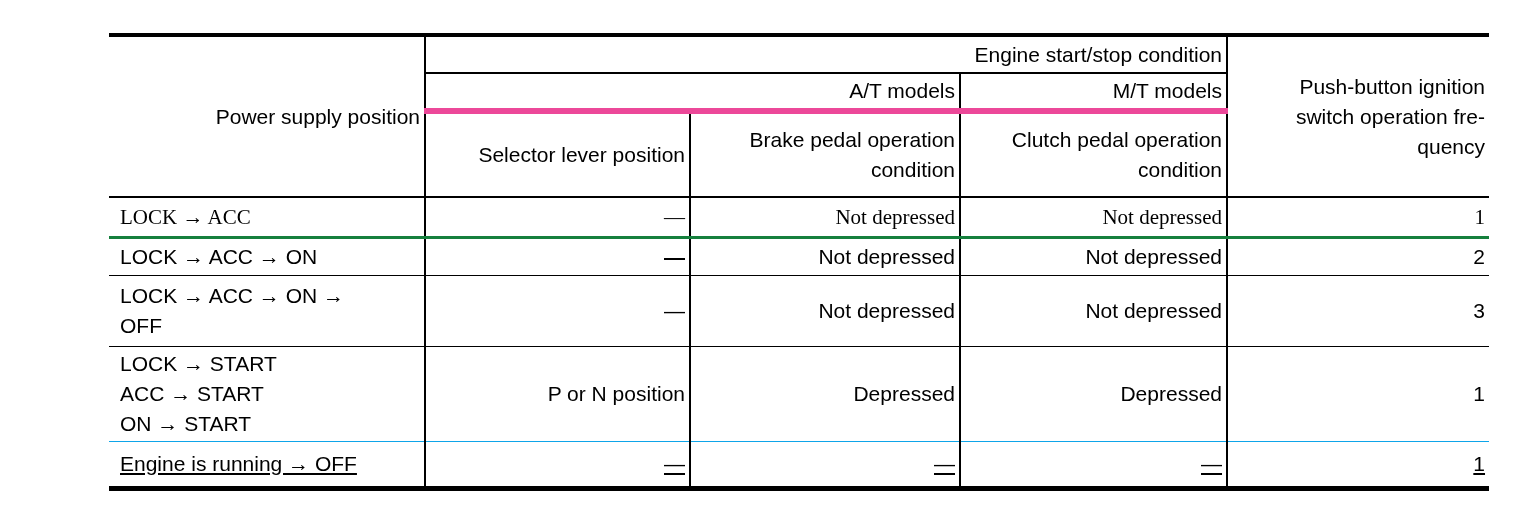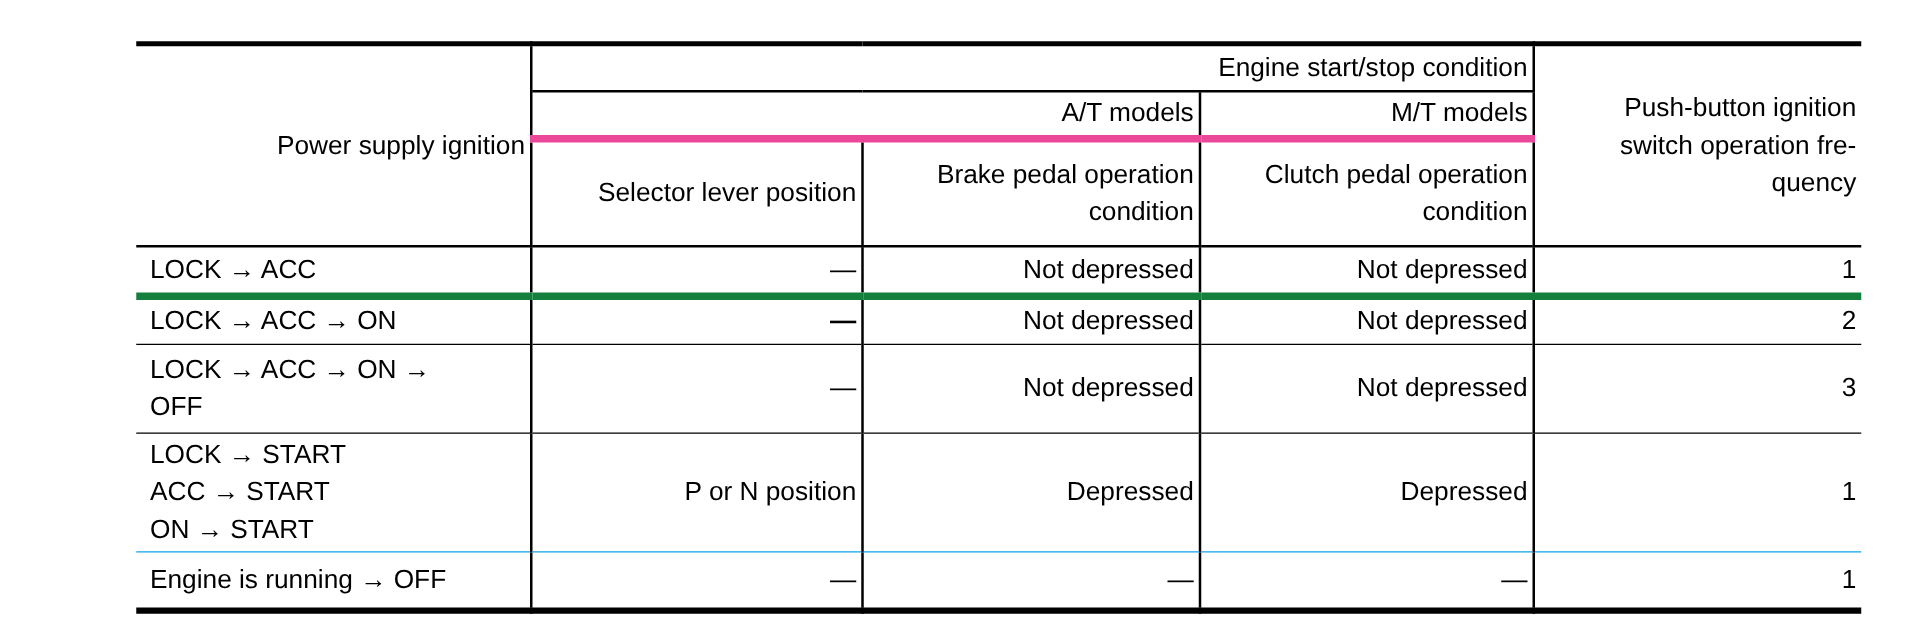--- a/index.html
+++ b/index.html
@@ -29,54 +29,54 @@
     white-space: pre-line;
     padding: 2px 4px;
   }
   .tbl tr td:first-child { border-left: none; }
   .tbl tr td:last-child  { border-right: none; }
 
   
   tr.hr1 > td { border-bottom: 2px solid #000; }
   tr.hr2 > td { border-bottom: 6px solid #ec4899; }
   tr.hr3 > td { border-bottom: 2px solid #000; }
-  tr.r1  > td { border-bottom: 6px solid #15803d; }
+  tr.r1  > td { border-bottom: 3px solid #15803d; font-family: Liberation Serif, serif; }
   tr.r2  > td { border-bottom: 1px solid #000; }
   tr.r3  > td { border-bottom: 1px solid #000; }
   tr.r4  > td { border-bottom: 1px solid #0ea5e9; }
   tr.r5  > td { border-bottom: none; }
 
   
   tr.hr1 { height: 38px; }
   tr.hr2 { height: 38px; }
   tr.hr3 { height: 86px; }
   tr.r1  { height: 40px; }
   tr.r2  { height: 38px; }
   tr.r3  { height: 71px; }
   tr.r4  { height: 89px; }
-  tr.r5  { height: 47px; }
+  tr.r5  { height: 47px; text-decoration: underline; }
 
   td.pos { text-align: left; padding-left: 11px; }
   .bold  { font-weight: bold; }
 </style>
 </head>
 <body>
 
 <div class="stage">
   <table class="tbl">
     <colgroup>
       <col style="width:316px">
       <col style="width:265px">
       <col style="width:270px">
       <col style="width:267px">
       <col style="width:262px">
     </colgroup>
     <tbody>
       <tr class="hr1">
-        <td rowspan="3">Power supply ignition</td>
+        <td rowspan="3">Power supply position</td>
         <td colspan="3">Engine start/stop condition</td>
         <td rowspan="3">Push-button ignition
 switch operation fre-
 quency</td>
       </tr>
       <tr class="hr2">
         <td colspan="2">A/T models</td>
         <td>M/T models</td>
       </tr>
       <tr class="hr3">

